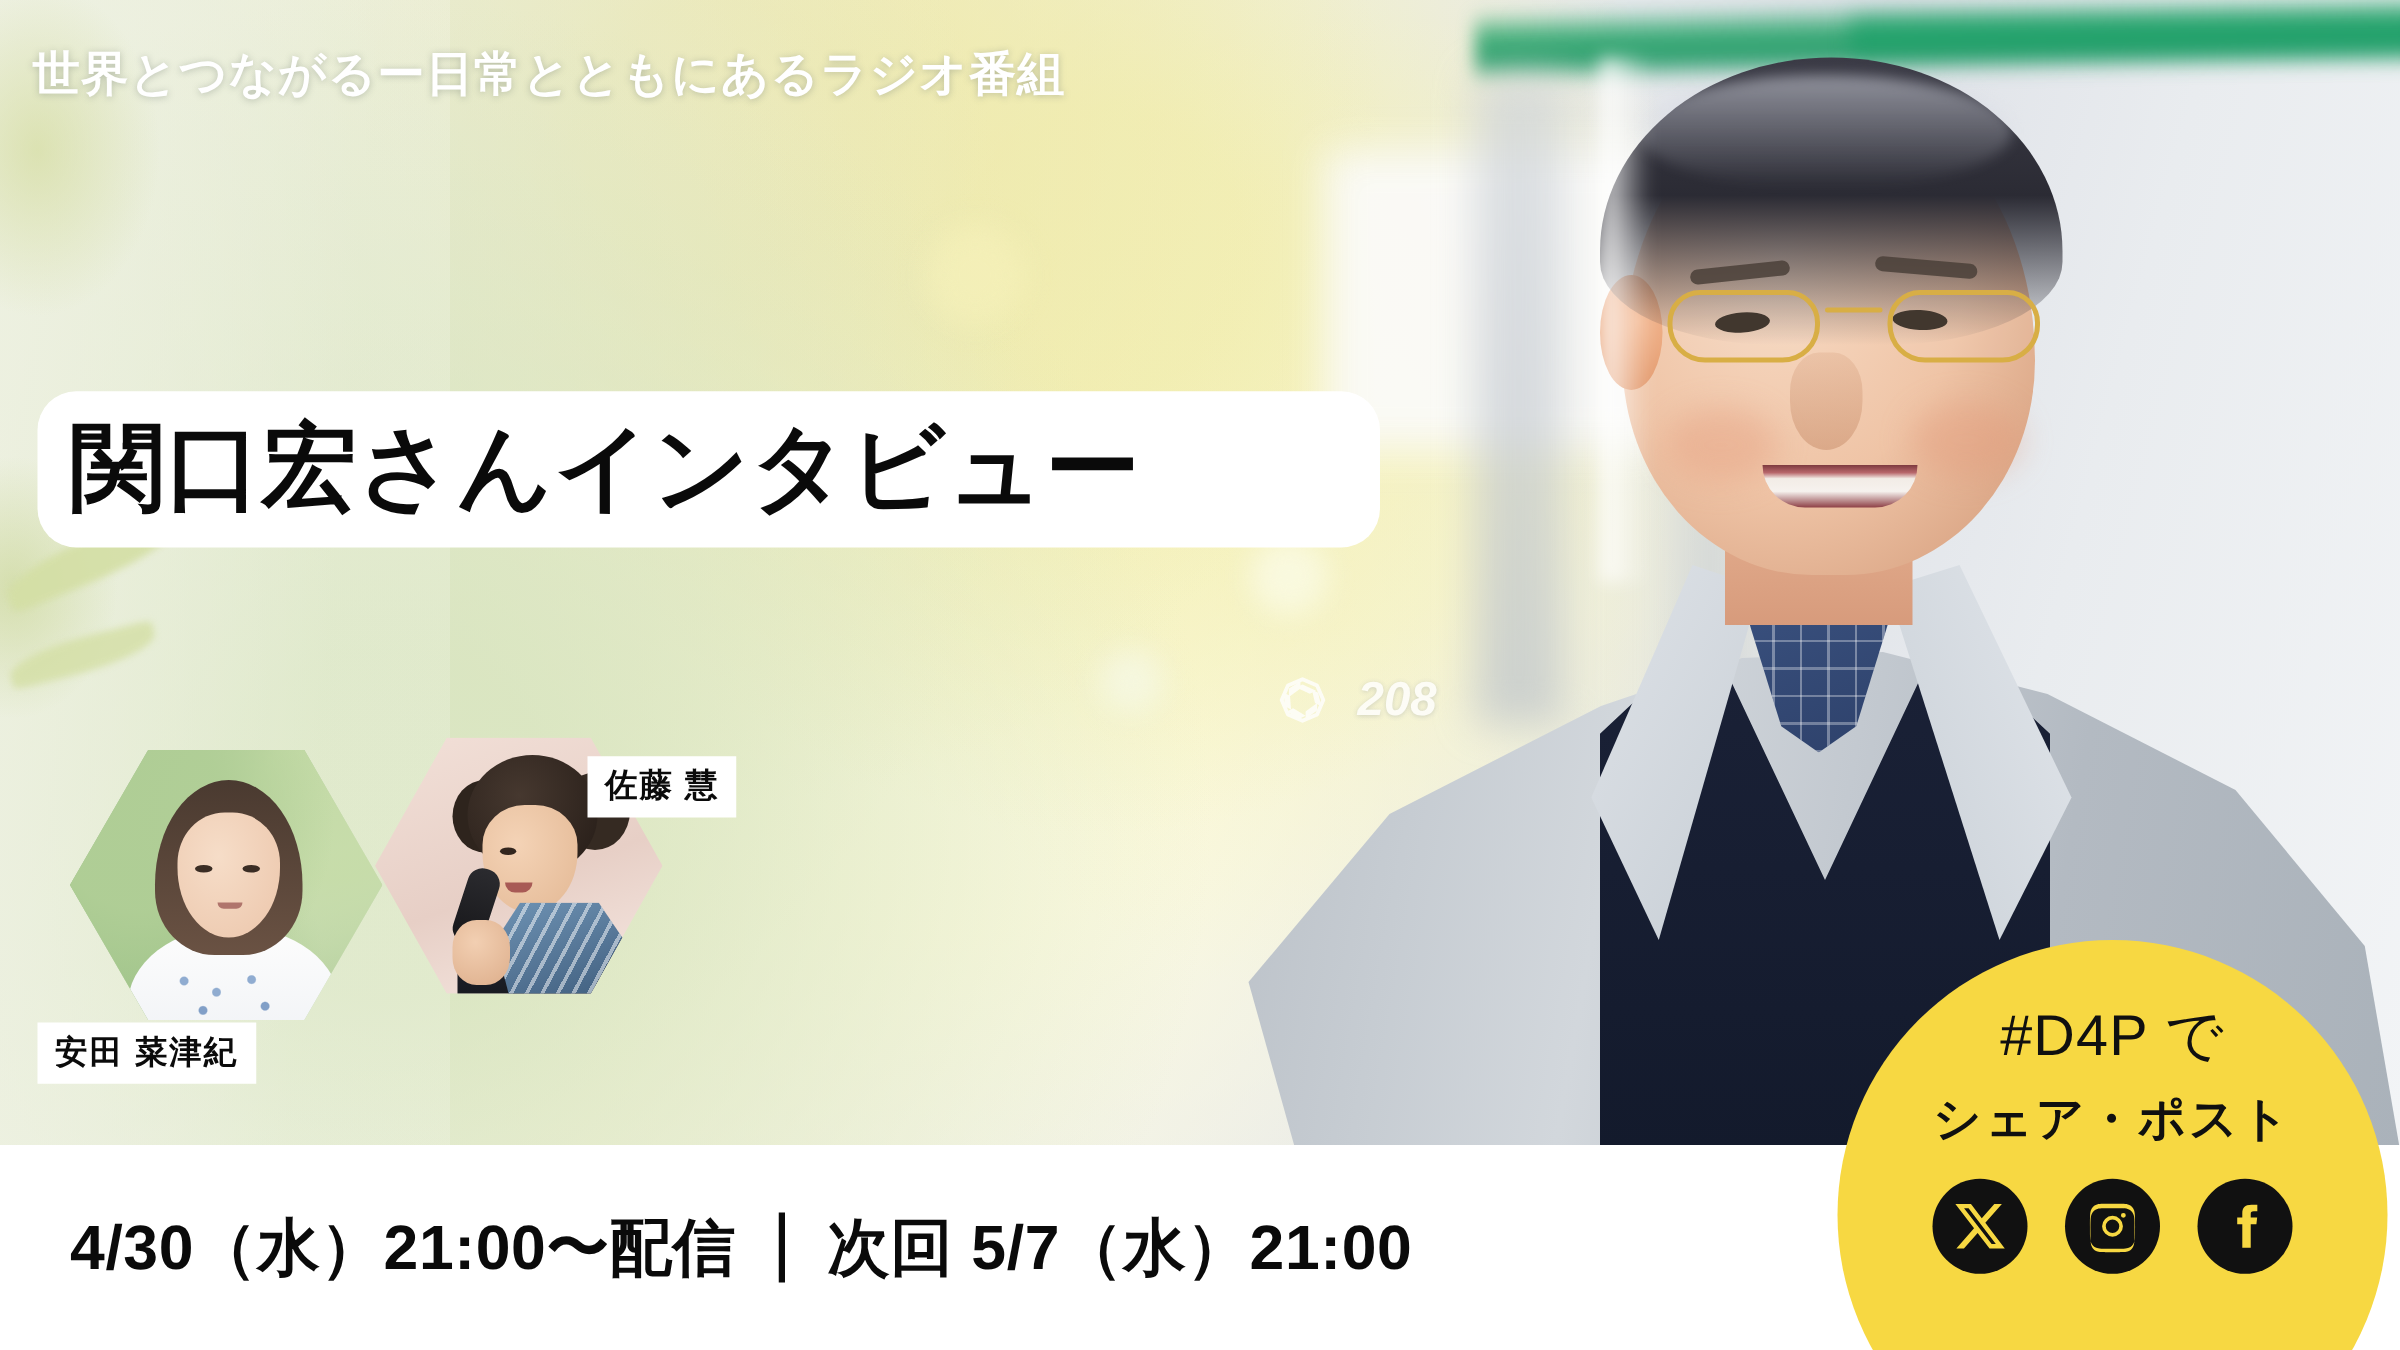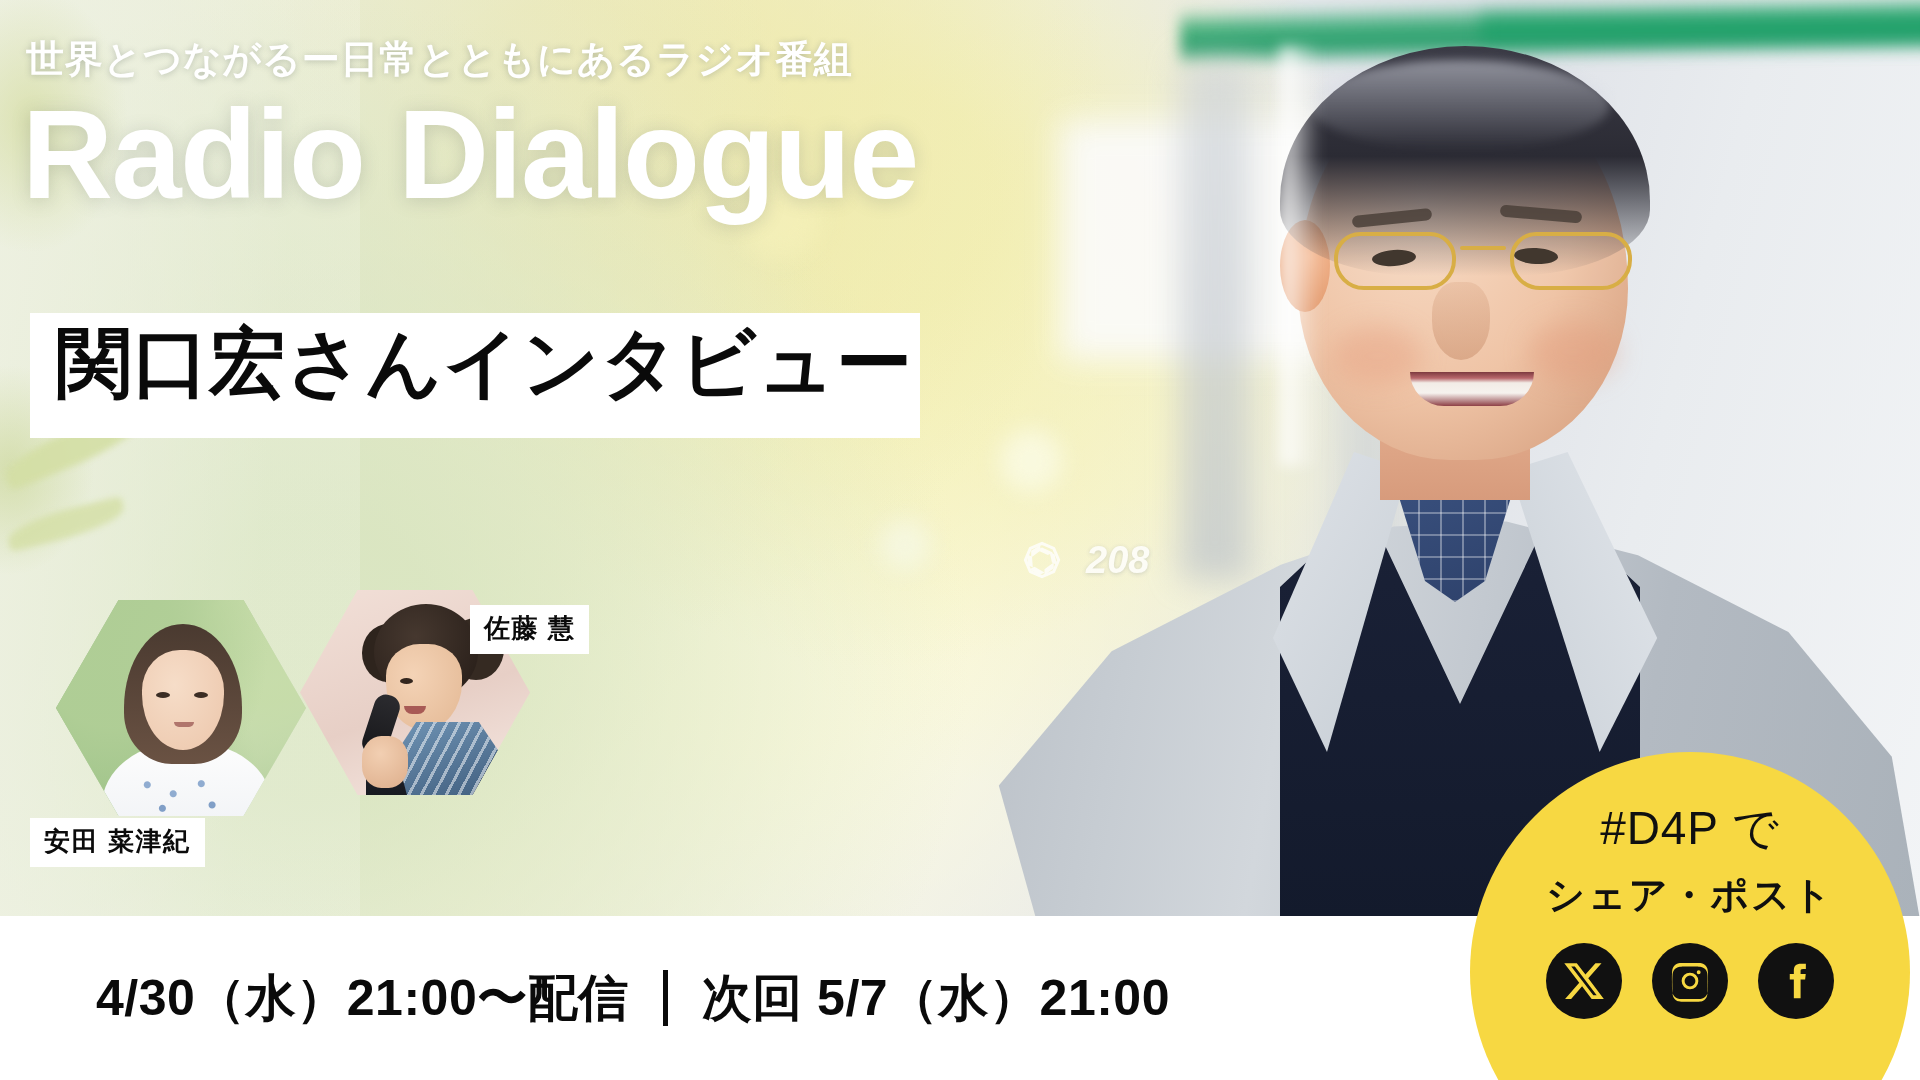--- a/index.html
+++ b/index.html
@@ -95,22 +95,22 @@
   .cheek.l{ left:352px; top:326px; } .cheek.r{ left:548px; top:322px; }
   .rimlight{ position:absolute; left:300px; top:46px; width:40px; height:420px;
     background:linear-gradient(90deg,rgba(255,255,255,.85),rgba(255,255,255,0)); filter:blur(7px); }
 
   
   #tagline{ position:absolute; left:26px; top:34px; font-size:38px; font-weight:700; color:#ffffff;
     letter-spacing:.02em; text-shadow:0 1px 6px rgba(120,130,120,.45); white-space:nowrap; }
   #wordmark{ position:absolute; left:22px; top:92px; font-size:126px; line-height:1; font-weight:700;
     color:#ffffff; letter-spacing:-.012em; text-shadow:0 2px 18px rgba(120,130,120,.3); white-space:nowrap; }
 
-  #title-box{ position:absolute; left:30px; top:313px; width:890px; height:125px; background:#ffffff;
-    display:flex; align-items:flex-start; }
+  #title-box{ position:absolute; left:30px; top:313px; width:1074px; height:125px; background:#ffffff;
+    display:flex; align-items:center;border-radius:31px; }
   #title-text{ font-size:76px; font-weight:700; color:#0a0a0a; letter-spacing:.01em; padding-left:26px;
     white-space:nowrap; }
 
   
   #mark{ position:absolute; left:1022px; top:540px; display:flex; align-items:center; gap:24px;
     opacity:.8; }
   #mark svg{ width:40px; height:40px; display:block; }
   #mark .num{ font-size:38px; font-style:italic; font-weight:700; color:#ffffff;
     text-shadow:0 1px 4px rgba(110,120,140,.35); line-height:1; }
 
@@ -167,21 +167,21 @@
     background:linear-gradient(180deg,#23262f,#14161c); }
 
   .name-tag{ position:absolute; background:#ffffff; color:#0b0b0b; font-size:26px; font-weight:700;
     padding:6px 14px 8px; letter-spacing:.06em; white-space:nowrap; }
   #tag-yasuda{ left:30px; top:818px; }
   #tag-sato{ left:470px; top:605px; }
 
   
   #footer{ position:absolute; left:0; top:916px; width:1920px; height:164px; background:#ffffff;
     display:flex; align-items:center; }
-  #schedule{ display:flex; align-items:center; gap:34px; padding-left:96px; white-space:nowrap;
+  #schedule{ display:flex; align-items:center; gap:34px; padding-left:56px; white-space:nowrap;
     font-size:50px; font-weight:700; color:#0a0a0a; letter-spacing:.01em; }
   #sep{ display:inline-block; width:5px; height:56px; background:#0a0a0a; }
 
   
   #share-badge{ position:absolute; left:1470px; top:752px; width:440px; height:440px; border-radius:50%;
     background:#f7d842; display:flex; flex-direction:column; align-items:center; padding-top:46px; }
   #share-l1{ font-size:46px; font-weight:400; color:#101010; letter-spacing:.02em; white-space:nowrap; }
   #share-l2{ font-size:38px; font-weight:700; color:#101010; letter-spacing:.06em; margin-top:10px; white-space:nowrap; }
   #share-icons{ display:flex; gap:30px; margin-top:22px; }
   .sic{ width:76px; height:76px; border-radius:50%; background:#111; display:flex; align-items:center;
@@ -229,21 +229,20 @@
         <span class="lens l"></span>
         <span class="lens r"></span>
         <span class="bridge"></span>
       </div>
       <div class="sbj nose"></div>
       <div class="sbj mouth"></div>
       <div class="rimlight"></div>
     </div>
 
     <div id="tagline">世界とつながるー日常とともにあるラジオ番組</div>
-    <div id="wordmark">Radio Dialogue</div>
 
     <div id="title-box">
       <span id="title-text">関口宏さんインタビュー</span>
     </div>
 
     <div id="mark">
       <span>
         <svg viewBox="0 0 48 48" aria-hidden="true">
           <g fill="none" stroke="#ffffff" stroke-width="3.6" stroke-linejoin="round">
             <path d="M24 4 L38 10 L44 24 L38 38 L24 44 L10 38 L4 24 L10 10 Z"></path>

